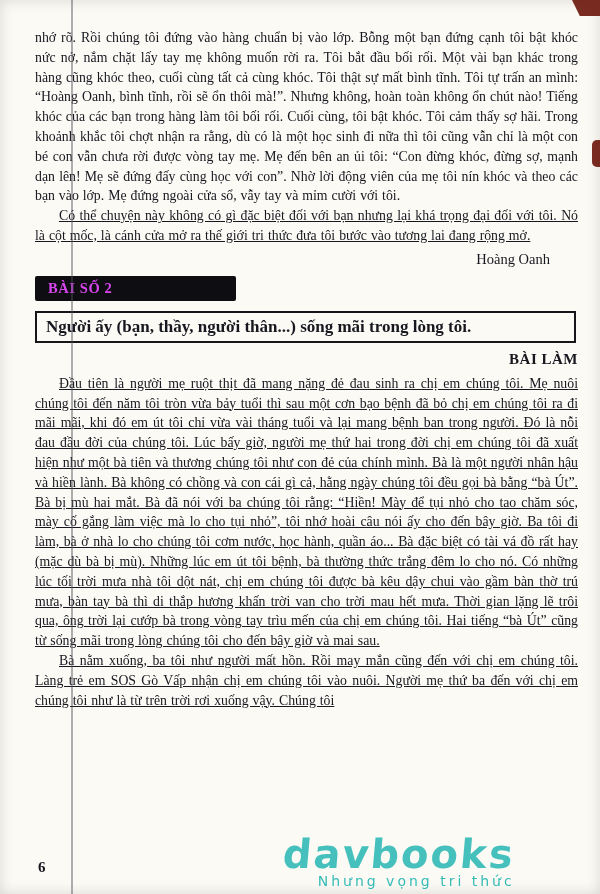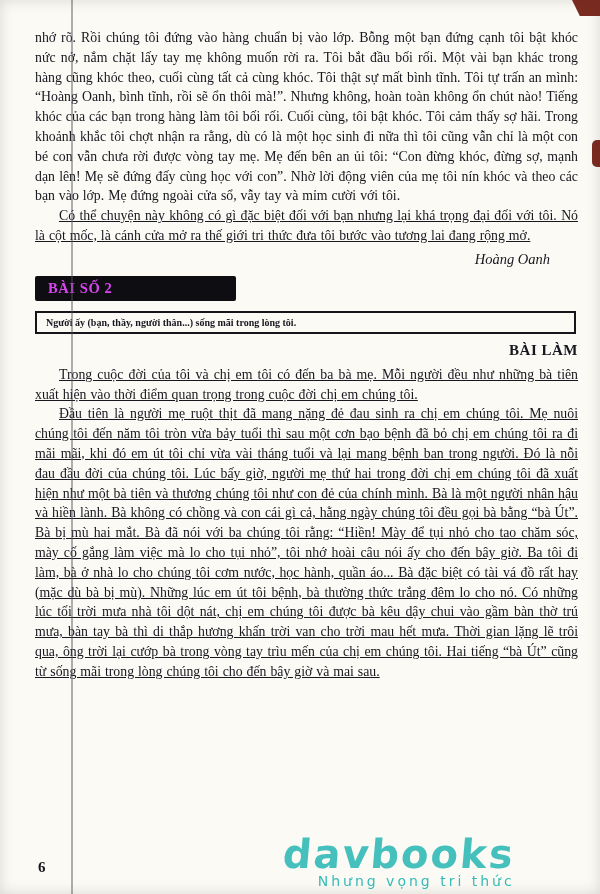--- a/index.html
+++ b/index.html
@@ -24,41 +24,40 @@
   .para{
     margin:0;
     text-align:justify;
     font-size:13.8px;
     line-height:19.8px;
     word-spacing:0.5px;
   }
   .indent{text-indent:24px;text-decoration:underline;}
   .signature{
     text-align:right;
-    font-style:italic;
     font-size:14.5px;
     padding-right:28px;
     margin:5px 0 6px;
   }
   .section-bar{
     background:#0d0d12;
     color:#d946ef;
     font-weight:bold;
     font-size:14.5px;
     letter-spacing:0.6px;
     width:188px;
     padding:4px 0 4px 13px;
     margin:8px 0 10px 0;
     border-radius:2px;
   }
   .topic-box{
     border:2px solid #15151a;
     padding:4px 9px;
     font-weight:bold;
-    font-size:10px;
+    font-size:17px;
     margin:0 2px 8px 0;
     background:#fbfaf5;
   }
   .essay-heading{
     text-align:right;
     font-weight:bold;
     font-size:15px;
     letter-spacing:0.5px;
     margin:3px 0 6px;
   }
@@ -140,24 +139,24 @@
     <div class="section-bar">
       <span>BÀI SỐ 2</span>
     </div>
 
     <div class="topic-box">
       <span>Người ấy (bạn, thầy, người thân...) sống mãi trong lòng tôi.</span>
     </div>
 
     <div class="essay-heading">BÀI LÀM</div>
 
-    <p class="para indent">Trong cuộc đời của tôi và chị em tôi có đến ba bà mẹ. Mỗi người đều như những bà tiên xuất hiện vào thời điểm quan trọng trong cuộc đời chị em chúng tôi.</p>
 
     <p class="para indent">Đầu tiên là người mẹ ruột thịt đã mang nặng đẻ đau sinh ra chị em chúng tôi. Mẹ nuôi chúng tôi đến năm tôi tròn vừa bảy tuổi thì sau một cơn bạo bệnh đã bỏ chị em chúng tôi ra đi mãi mãi, khi đó em út tôi chỉ vừa vài tháng tuổi và lại mang bệnh ban trong người. Đó là nỗi đau đầu đời của chúng tôi. Lúc bấy giờ, người mẹ thứ hai trong đời chị em chúng tôi đã xuất hiện như một bà tiên và thương chúng tôi như con đẻ của chính mình. Bà là một người nhân hậu và hiền lành. Bà không có chồng và con cái gì cả, hằng ngày chúng tôi đều gọi bà bằng “bà Út”. Bà bị mù hai mắt. Bà đã nói với ba chúng tôi rằng: “Hiền! Mày để tụi nhỏ cho tao chăm sóc, mày cố gắng làm việc mà lo cho tụi nhỏ”, tôi nhớ hoài câu nói ấy cho đến bây giờ. Ba tôi đi làm, bà ở nhà lo cho chúng tôi cơm nước, học hành, quần áo... Bà đặc biệt có tài vá đồ rất hay (mặc dù bà bị mù). Những lúc em út tôi bệnh, bà thường thức trắng đêm lo cho nó. Có những lúc tối trời mưa nhà tôi dột nát, chị em chúng tôi được bà kêu dậy chui vào gầm bàn thờ trú mưa, bàn tay bà thì di thắp hương khấn trời van cho trời mau hết mưa. Thời gian lặng lẽ trôi qua, ông trời lại cướp bà trong vòng tay trìu mến của chị em chúng tôi. Hai tiếng “bà Út” cũng từ sống mãi trong lòng chúng tôi cho đến bây giờ và mai sau.</p>
 
+    <p class="para indent">Bà nằm xuống, ba tôi như người mất hồn. Rồi may mắn cũng đến với chị em chúng tôi. Làng trẻ em SOS Gò Vấp nhận chị em chúng tôi vào nuôi. Người mẹ thứ ba đến với chị em chúng tôi như là từ trên trời rơi xuống vậy. Chúng tôi</p>
 
   </div>
 
   <div class="page-number">6</div>
 
   <div class="watermark">
     <div class="wm-logo">davbooks</div>
     <div class="wm-tagline">Nhưng vọng tri thức</div>
   </div>
 

